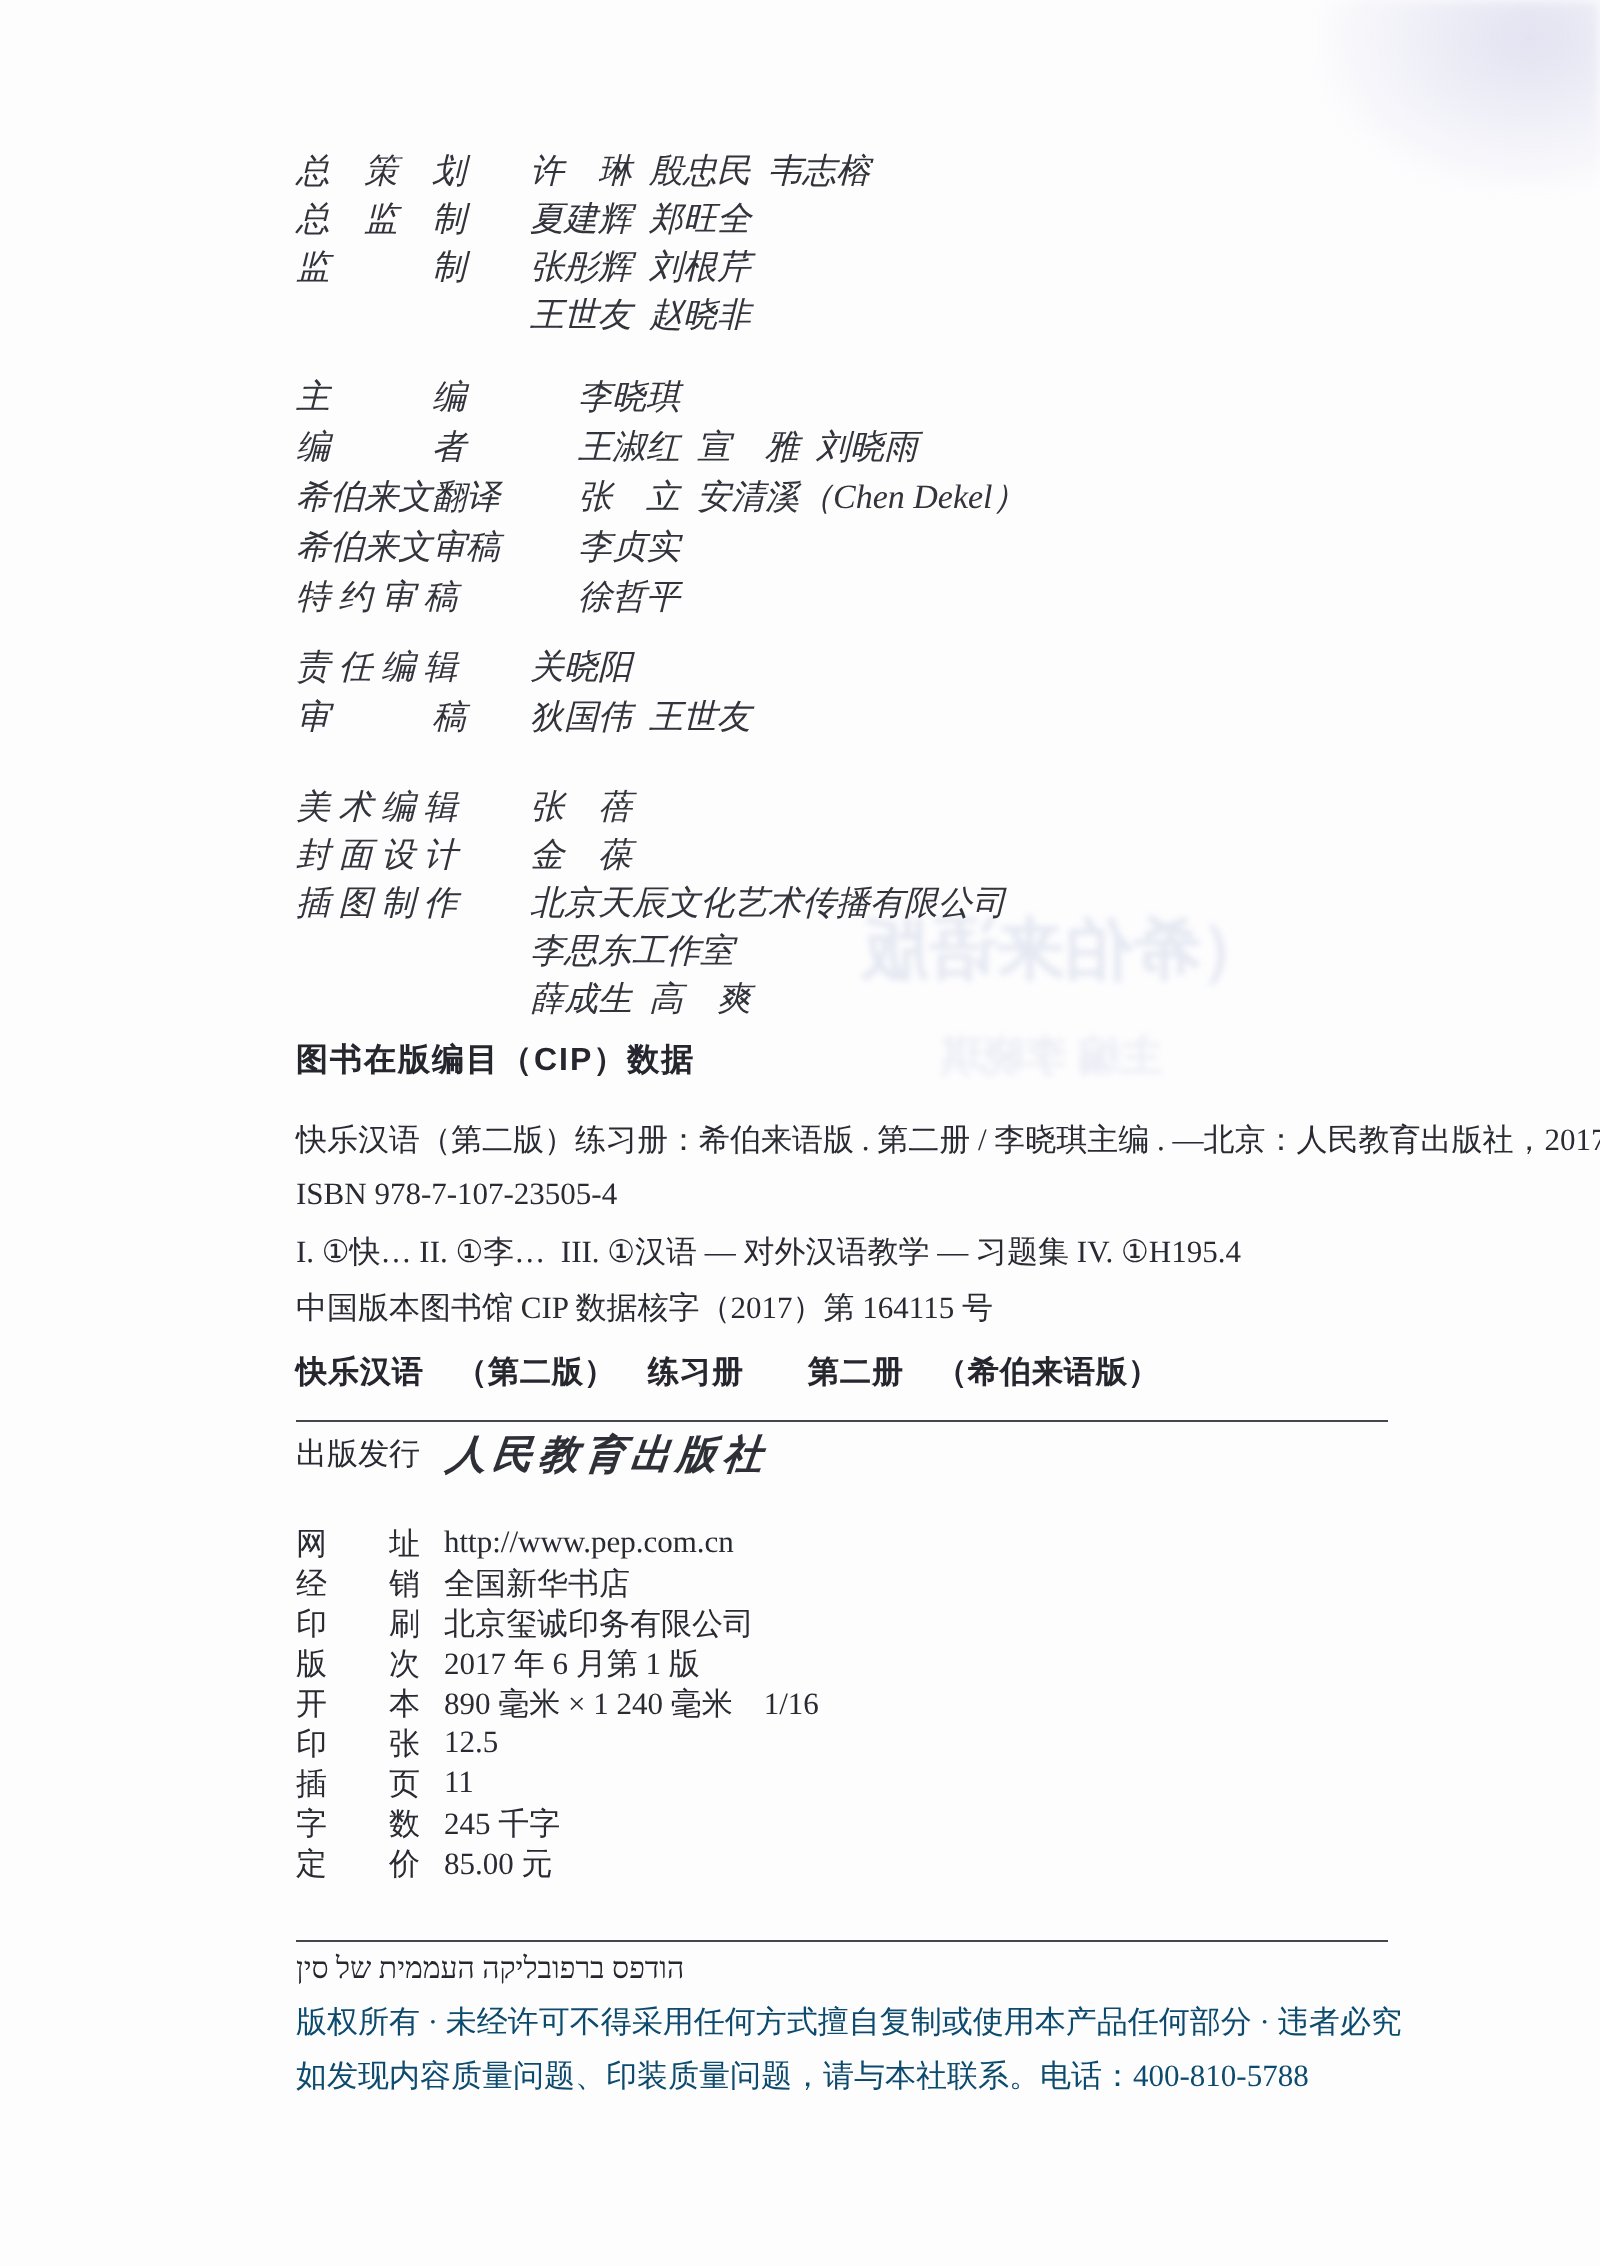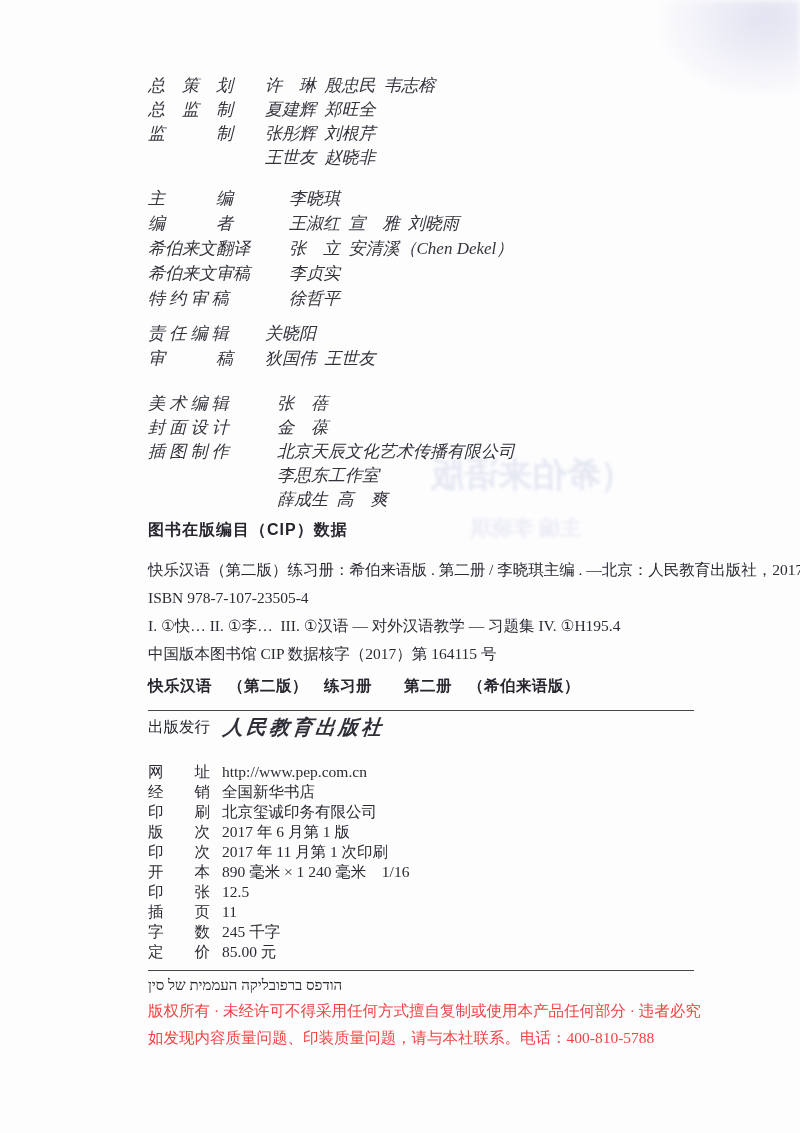--- a/index.html
+++ b/index.html
@@ -18,21 +18,21 @@
   .row { display:flex; align-items:center; }
   .lbl { flex:0 0 auto; white-space:pre; }
   .val { white-space:pre; }
 
   
   .staff { font-size:17px; font-style:italic; color:#33333c; }
   .staff .row { height:24px; }
   .staff .lbl { width:117px; }
   #staff-editorial .row { height:25px;gap:24px; }
   #staff-review .row { height:25px; }
-  #staff-design .row { height:24px;gap:12px; }
+  #staff-design .row { height:24px; }
 
   
   #cip-header {
     top:520px; font-family:"Liberation Sans", sans-serif;
     font-size:16px; font-weight:600; letter-spacing:1px; color:#26262e;
   }
   #cip-body { top:556px; font-size:15.5px; color:#2a2a33; }
   #cip-body .row { height:28px; }
 
   
@@ -56,21 +56,21 @@
     font-style:italic; font-size:20px; letter-spacing:3px;
     transform:skewX(-6deg); transform-origin:left bottom;
     color:#2f2f38; font-weight:600;
   }
 
   
   #hebrew {
     top:974px; width:546px; height:22px; line-height:22px;
     text-align:left; font-size:15px; color:#26262e;
   }
-  #copyright { top:998px; font-size:15.5px; color:#ef4444; }
+  #copyright { top:998px; font-size:15.5px; color:#0c4a6e; }
   #copyright .row { height:27px; }
 
   
   .ghost {
     position:absolute; pointer-events:none;
     transform:scaleX(-1); filter:blur(1.5px);
     font-family:"Liberation Sans", sans-serif; font-weight:700;
     color:rgba(105,125,180,0.16); white-space:nowrap;
   }
   #ghost-title { left:430px; top:452px; font-size:34px; }
@@ -205,24 +205,20 @@
     </div>
     <div class="row">
       <span class="lbl">印　　刷</span>
       <span class="val">北京玺诚印务有限公司</span>
     </div>
     <div class="row">
       <span class="lbl">版　　次</span>
       <span class="val">2017 年 6 月第 1 版</span>
     </div>
     <div class="row">
-      <span class="lbl">印　　次</span>
-      <span class="val">2017 年 11 月第 1 次印刷</span>
-    </div>
-    <div class="row">
       <span class="lbl">开　　本</span>
       <span class="val">890 毫米 × 1 240 毫米　1/16</span>
     </div>
     <div class="row">
       <span class="lbl">印　　张</span>
       <span class="val">12.5</span>
     </div>
     <div class="row">
       <span class="lbl">插　　页</span>
       <span class="val">11</span>

